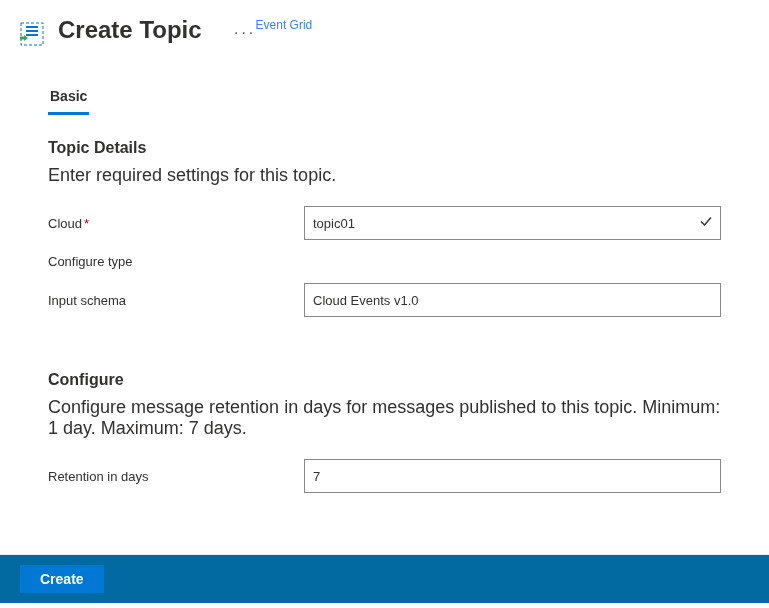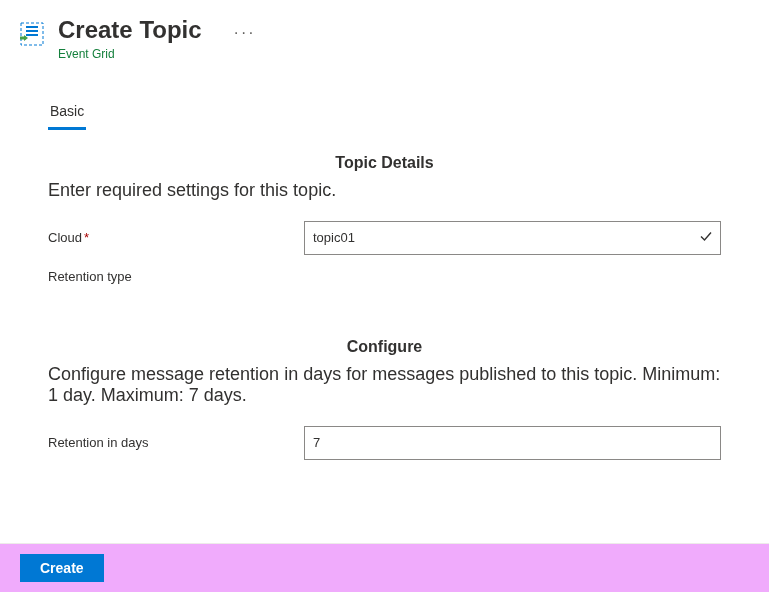--- a/index.html
+++ b/index.html
@@ -19,56 +19,55 @@
     align-items: flex-start;
     padding: 16px 20px 0 20px;
   }
   .header-icon {
     width: 24px;
     height: 24px;
     margin-right: 14px;
     margin-top: 6px;
     flex-shrink: 0;
   }
-  .header-text { display: flex; flex-direction: column; }
+  .header-text { display: flex; flex-direction: row; }
   .header-title-row { display: flex; align-items: center; }
   .page-title {
     font-size: 24px;
     font-weight: 600;
     color: #323130;
     margin: 0;
     line-height: 1.2;
   }
   .more-icon {
     margin-left: 32px;
     font-size: 16px;
     color: #605e5c;
     letter-spacing: 2px;
     line-height: 1;
     margin-top: 6px;
   }
-  .subtitle { font-size: 12px; color: #15803d; margin-top: 2px; }
+  .subtitle { font-size: 12px; color: #3b82f6; margin-top: 2px; }
   .content { padding: 0 48px; margin-top: 36px; }
   .tabs { display: flex; border-bottom: 0; margin-bottom: 24px; }
   .tab {
     padding: 6px 2px 8px 2px;
     font-size: 14px;
     color: #323130;
     margin-right: 24px;
   }
   .tab.active {
     border-bottom: 3px solid #0078d4;
-    font-weight: 400;
+    font-weight: 700;
   }
   .section-title {
     font-size: 16px;
     font-weight: 600;
     margin: 0 0 8px 0;
     color: #323130;
-    text-align: center;
   }
   .section-desc {
     font-size: 18px;
     color: #323130;
     margin: 0 0 20px 0;
   }
   .form-row {
     display: flex;
     align-items: center;
     margin-bottom: 14px;
@@ -100,26 +99,26 @@
   .check-icon {
     position: absolute;
     right: 8px;
     top: 50%;
     transform: translateY(-50%);
     pointer-events: none;
   }
   .section-gap { height: 40px; }
   .footer {
     position: absolute;
-    bottom: 16px;
+    bottom: 5px;
     left: 0;
     right: 0;
     border-top: 1px solid #edebe9;
     padding: 10px 20px;
-    background: #f0abfc;
+    background: #0369a1;
   }
   .btn-primary {
     background: #0078d4;
     color: #fff;
     border: none;
     padding: 6px 20px;
     font-size: 14px;
     font-family: inherit;
     font-weight: 600;
   }
@@ -164,23 +163,29 @@
       <input type="text" class="form-input validated" value="topic01" style="">
       <span class="check-icon">
         <svg width="14" height="14" viewBox="0 0 14 14">
             <path d="M2 7 L5.5 10.5 L12 3" stroke="#323130" stroke-width="1.4" fill="none"></path>
           </svg>
       </span>
     </div>
   </div>
 
   <div class="form-row">
-    <div class="form-label">Retention type</div>
-  </div>
-
+    <div class="form-label">Configure type</div>
+  </div>
+
+  <div class="form-row">
+    <div class="form-label">Input schema</div>
+    <div class="form-control-wrap">
+      <input type="text" class="form-input" value="Cloud Events v1.0" style="">
+    </div>
+  </div>
 
   <div class="section-gap"></div>
 
   <h2 class="section-title">Configure</h2>
   <p class="section-desc">Configure message retention in days for messages published to this topic. Minimum: 1 day. Maximum: 7 days.</p>
 
   <div class="form-row">
     <div class="form-label">Retention in days</div>
     <div class="form-control-wrap">
       <input type="text" class="form-input" value="7" style="">

